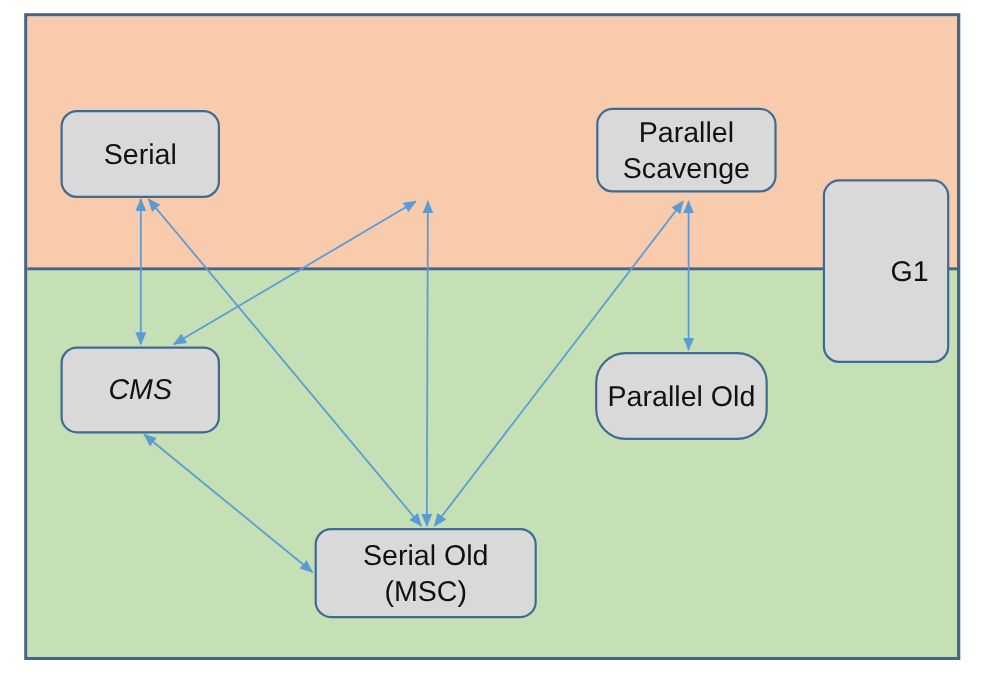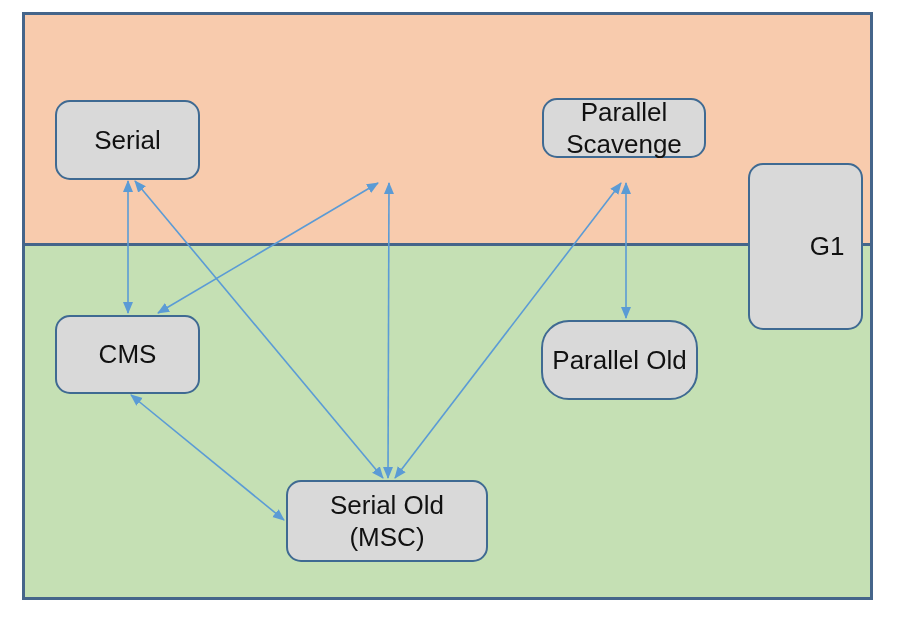--- a/index.html
+++ b/index.html
@@ -58,23 +58,23 @@
     align-items: center;
     justify-content: center;
     text-align: center;
     color: #111111;
     font-size: 26px;
     line-height: 1.25;
     white-space: pre-line;
   }
   .node-serial            { left: 55px;  top: 100px; width: 145px; height: 80px; }
   .node-parnew            { left: 315px; top: 103px; width: 142px; height: 79px; }
-  .node-parallel-scavenge { left: 542px; top: 98px;  width: 164px; height: 60px; }
+  .node-parallel-scavenge { left: 542px; top: 98px;  width: 164px; height: 77px; }
   .node-g1                { left: 748px; top: 163px; width: 115px; height: 167px; }
-  .node-cms               { left: 55px;  top: 315px; width: 145px; height: 79px; }
+  .node-cms               { left: 55px;  top: 315px; width: 145px; height: 79px; font-style: italic; }
   .node-parallel-old      { left: 541px; top: 320px; width: 157px; height: 80px; border-radius: 28px; }
   .node-serial-old        { left: 286px; top: 480px; width: 202px; height: 82px; }
 </style>
 </head>
 <body>
 
 <div class="stage">
 
   <div class="frame" style="border-color: rgb(69, 101, 138);">
     <div class="region-young" style="background: rgb(248, 203, 173);"></div>

